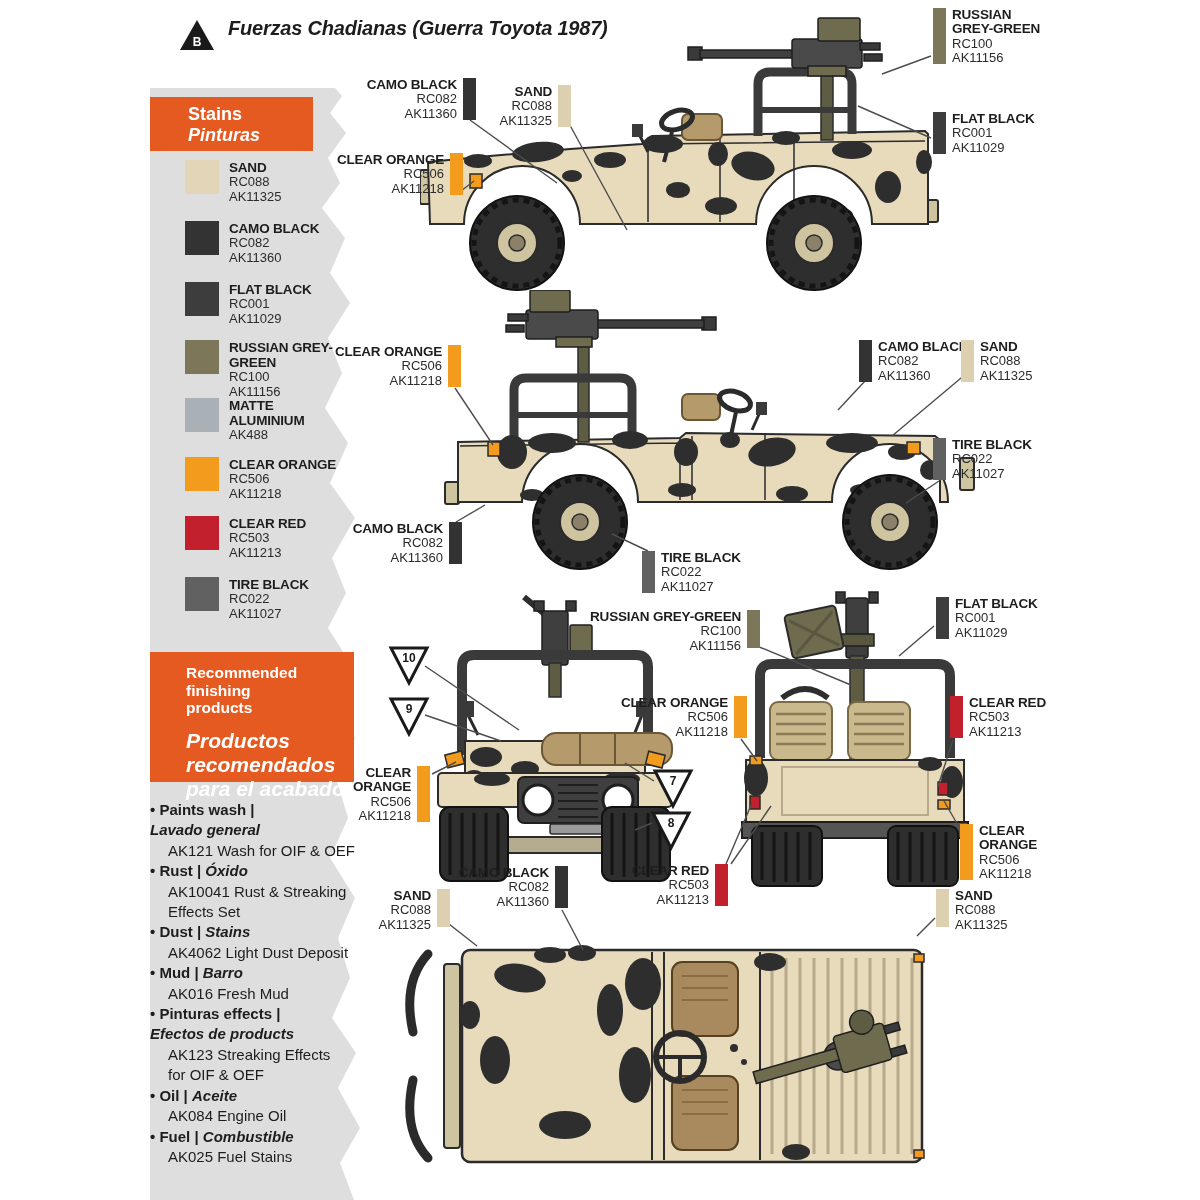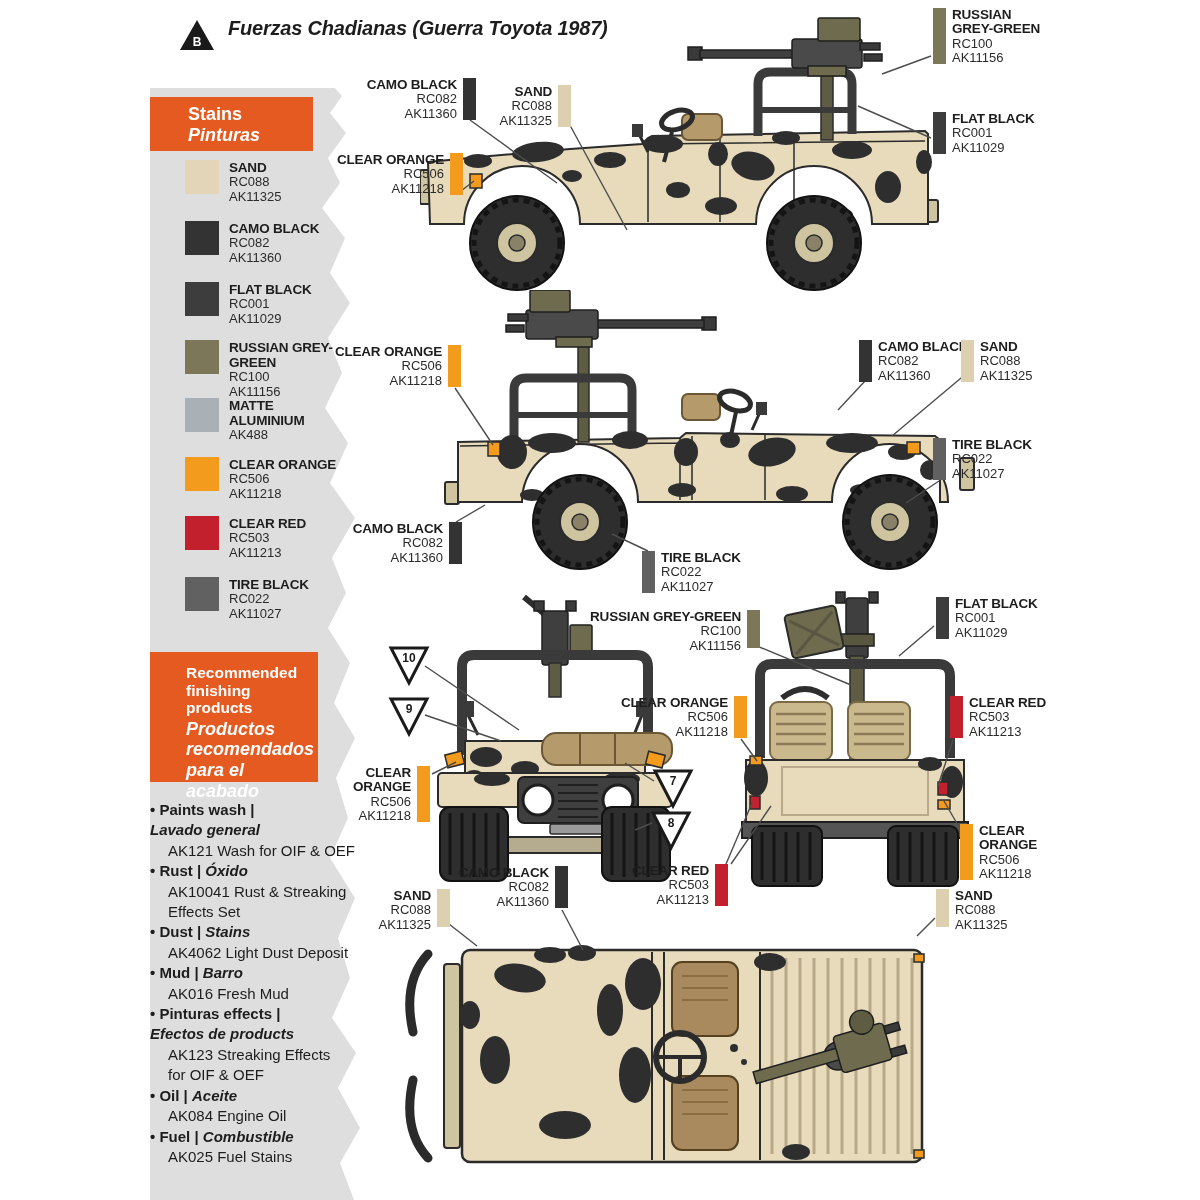--- a/index.html
+++ b/index.html
@@ -11,23 +11,23 @@
     clip-path:polygon(0px 0px,185px 0px,192px 8px,180px 25px,196px 45px,178px 70px,190px 95px,172px 120px,195px 150px,180px 185px,200px 215px,178px 250px,192px 285px,175px 320px,198px 355px,180px 395px,205px 430px,182px 470px,196px 505px,178px 540px,200px 575px,184px 615px,205px 650px,186px 690px,198px 730px,180px 770px,205px 810px,188px 850px,200px 890px,182px 930px,206px 965px,188px 1000px,210px 1040px,190px 1075px,204px 1112px,0px 1112px);}
   .orange-box{background:#e55a20;color:#fff;}
   #paints-box{left:150px;top:97px;width:163px;height:54px;padding:7px 0 0 38px;box-sizing:border-box;}
   #paints-box .t1{font-weight:bold;font-size:18px;line-height:1.18;}
   #paints-box .t2{font-weight:bold;font-style:italic;font-size:18px;line-height:1.18;}
   #swatches{left:150px;top:160px;width:190px;height:470px;}
   .sw-row{position:absolute;left:35px;display:flex;gap:10px;}
   .sw-chip{width:34px;height:34px;flex:0 0 34px;}
   .sw-txt .nm{font-weight:bold;font-size:13.5px;line-height:1.12;letter-spacing:-0.2px;}
   .sw-txt .cd{font-size:13px;line-height:1.12;color:#2b2b2b;}
-  #finish-box{left:150px;top:652px;width:168px;height:130px;padding:12px 0 0 36px;box-sizing:border-box;}
+  #finish-box{left:150px;top:652px;width:204px;height:130px;padding:12px 0 0 36px;box-sizing:border-box;}
   #finish-box .t1{font-weight:bold;font-size:15.5px;line-height:1.14;white-space:pre-line;}
-  #finish-box .t2{font-weight:bold;font-style:italic;font-size:18px;line-height:1.14;margin-top:2px;white-space:pre-line;}
+  #finish-box .t2{font-weight:bold;font-style:italic;font-size:21px;line-height:1.14;margin-top:12px;white-space:pre-line;}
   #products{left:150px;top:800px;width:210px;font-size:15px;line-height:20.4px;}
   .pl-head{font-weight:bold;}
   .pl-es{font-weight:bold;font-style:italic;}
   .pl-line{padding-left:18px;}
   
   #hdr-title{left:228px;top:16px;}
   #hdr-title .t1{font-weight:bold;font-size:20px;line-height:1.22;letter-spacing:-0.2px;}
   #hdr-title .t2{font-weight:bold;font-style:italic;font-size:20px;line-height:1.22;letter-spacing:-0.2px;}
   
   .callout{position:absolute;display:flex;gap:6px;align-items:flex-start;}

